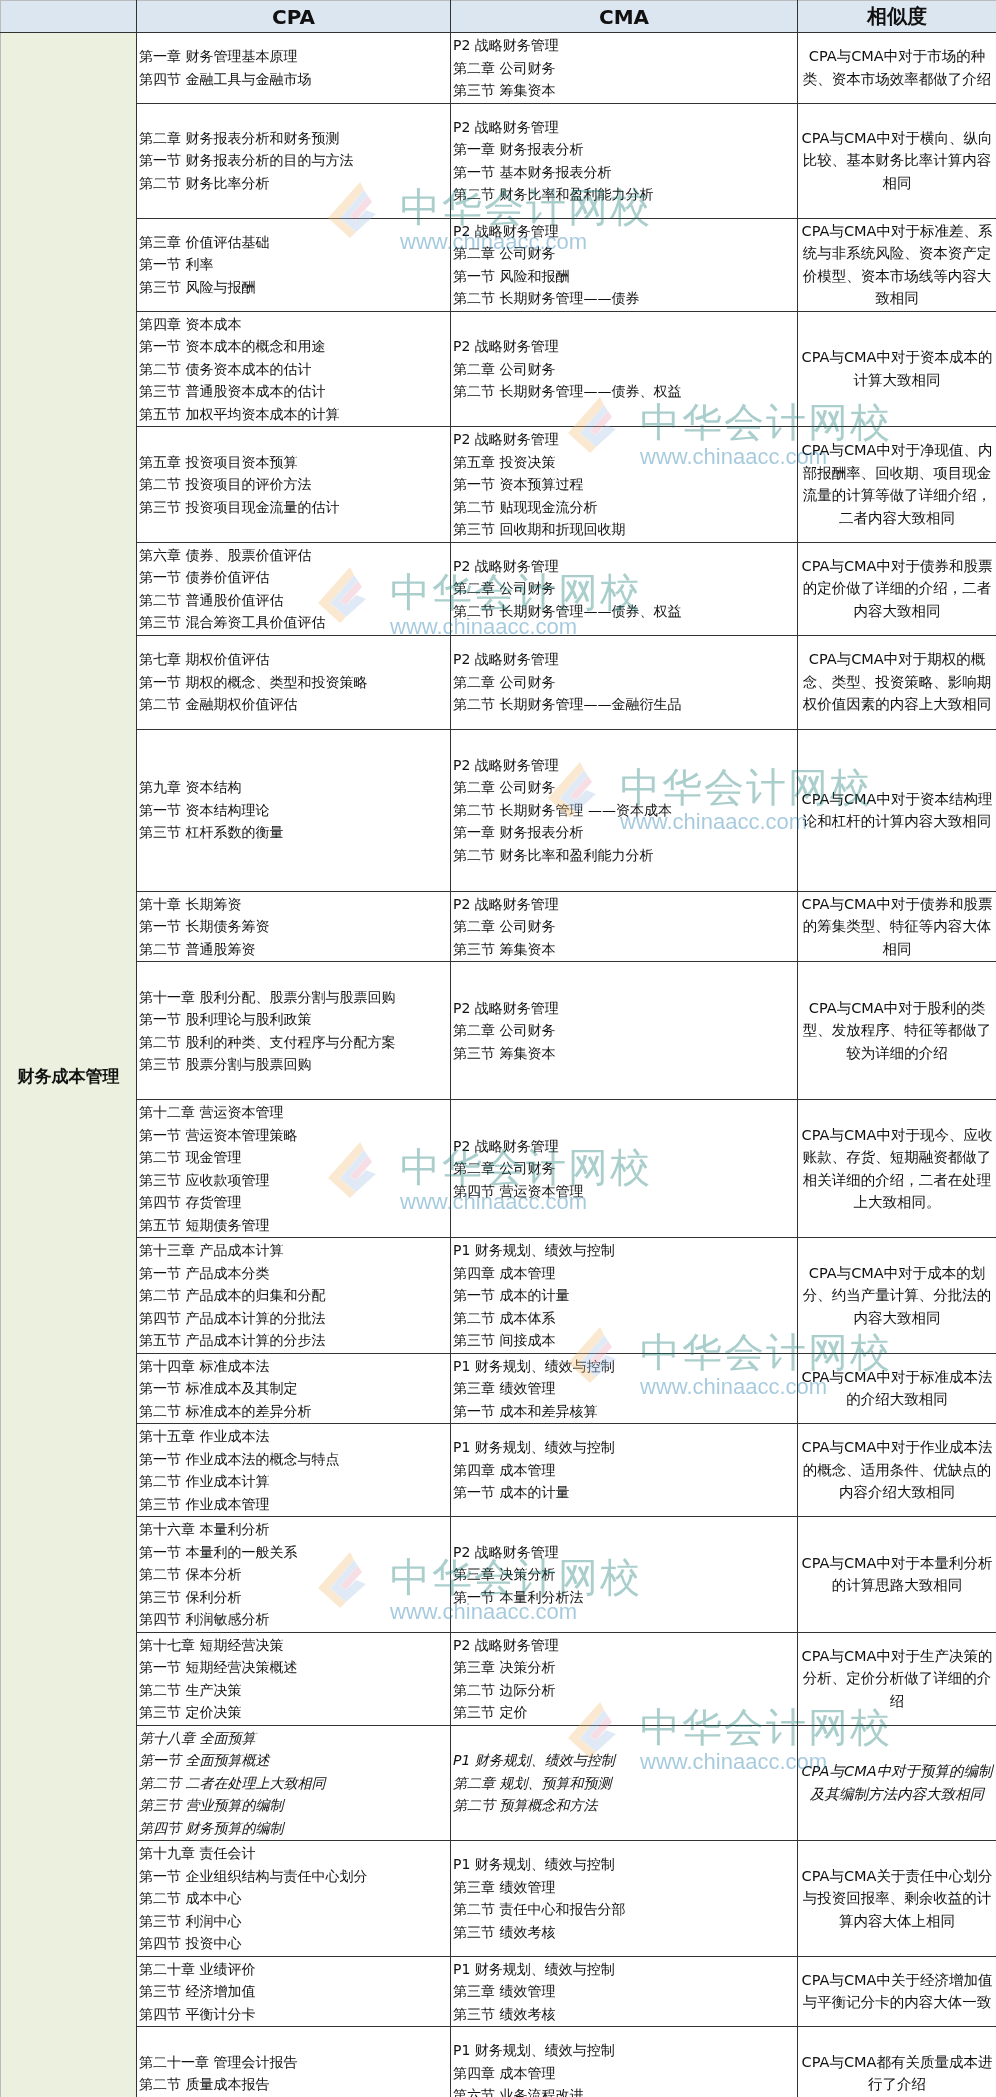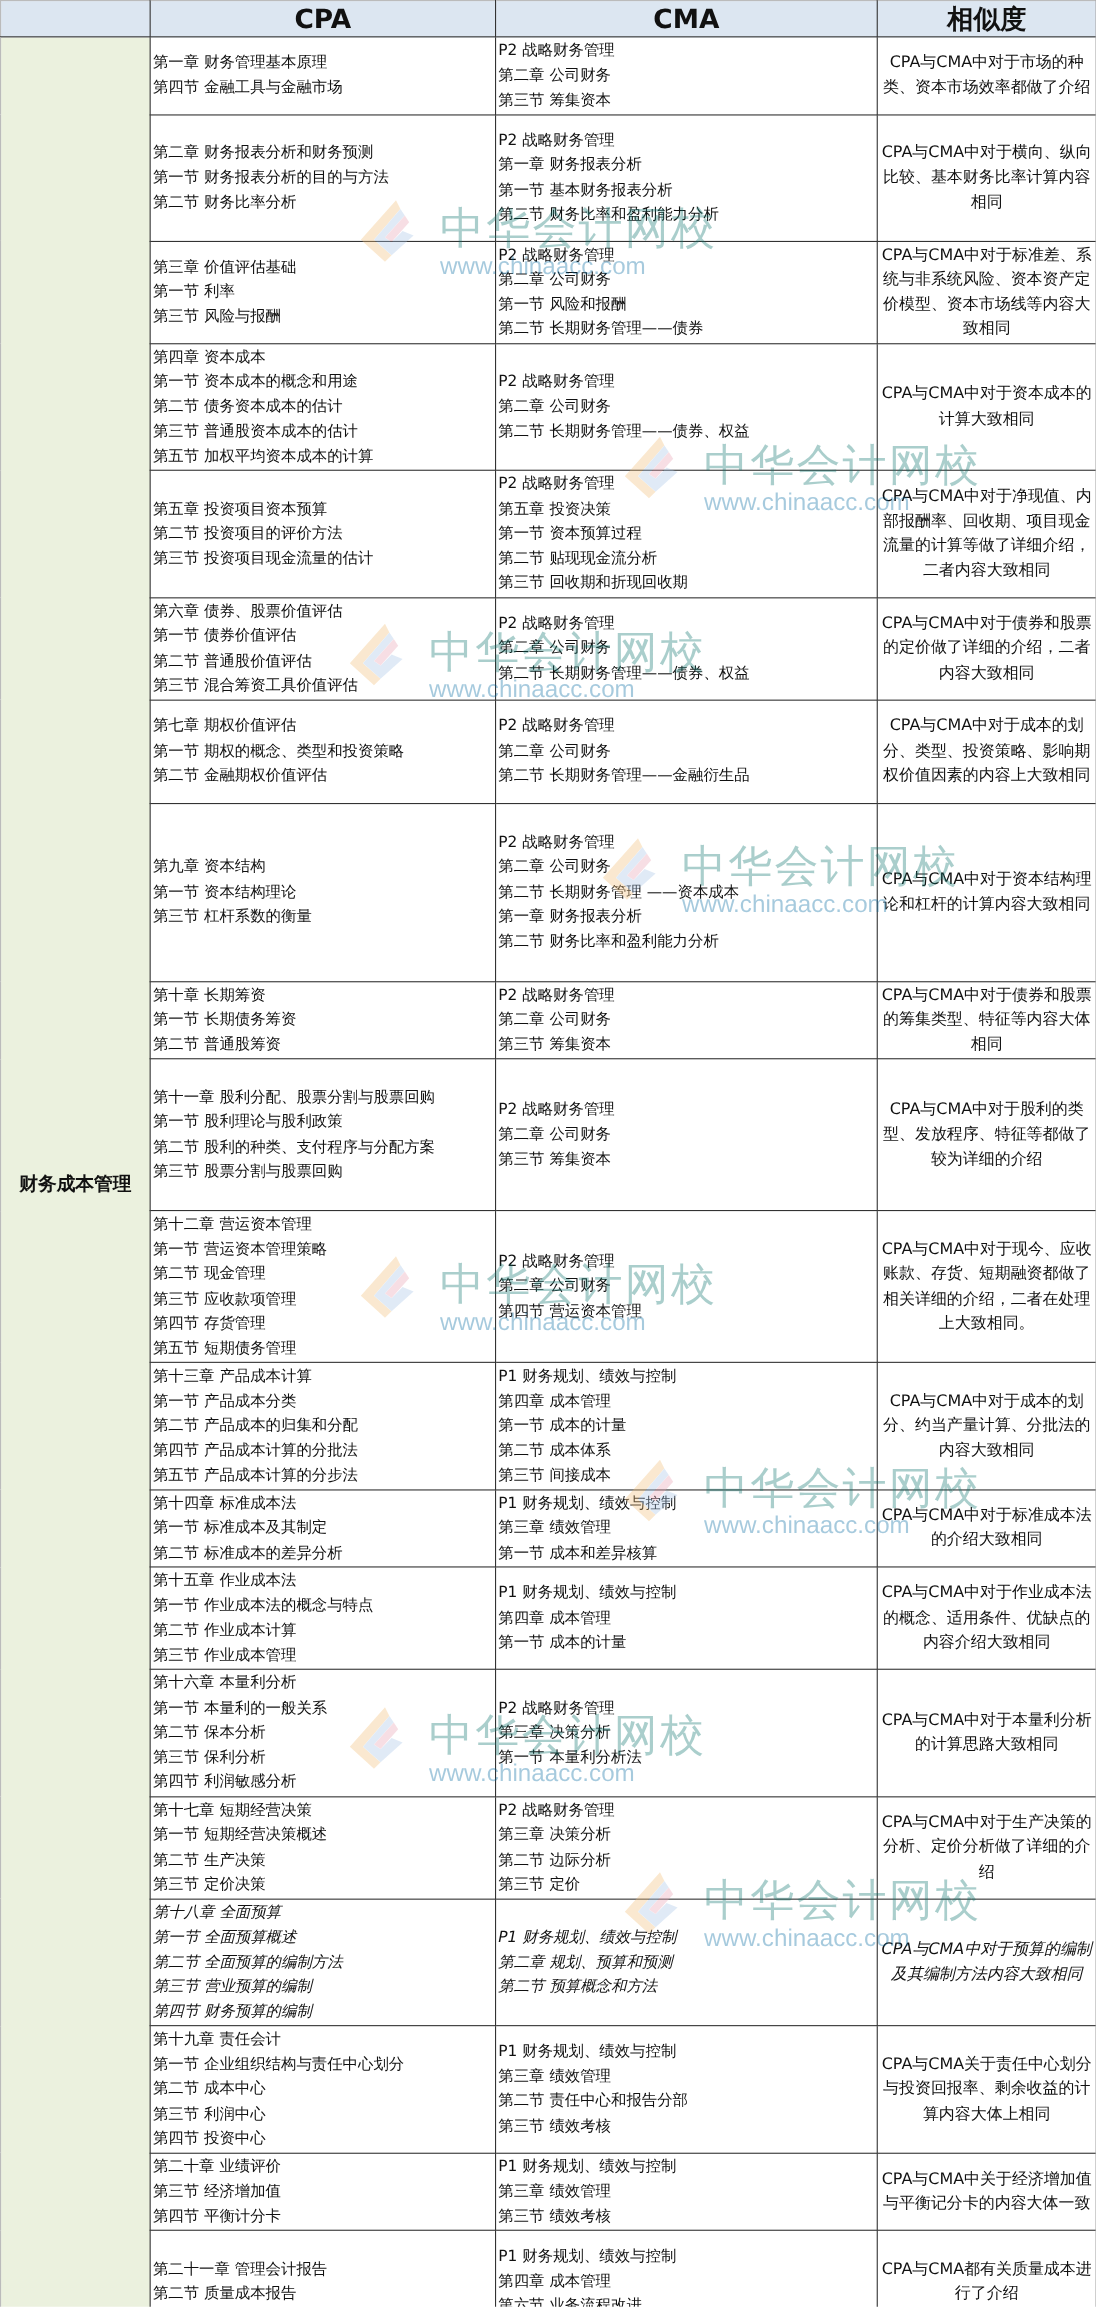--- a/index.html
+++ b/index.html
@@ -1,20 +1,20 @@
 <!DOCTYPE html>
 <html><head>
 <meta charset="utf-8">
 <style>
   html, body { margin: 0; padding: 0; background: #ffffff; }
   body { width: 996px; height: 2097px; position: relative; overflow: hidden;
          font-family: "DejaVu Sans", "Liberation Sans", sans-serif; color: #111; }
   table { border-collapse: collapse; table-layout: fixed; width: 996px; position: absolute; left: 0; top: 0; }
   col.c0 { width: 136px; } col.c1 { width: 314px; } col.c2 { width: 347px; } col.c3 { width: 199px; }
-  th { background: #dce6f1; height: 31px; font-size: 24px; font-weight: bold; text-align: center;
+  th { background: #dce6f1; height: 31px; font-size: 20px; font-weight: bold; text-align: center;
        border: 1px solid #333; border-top: 1px solid #bbb; padding: 0; }
   th.blank { border-left: 1px solid #bbb; }
   td { border: 1px solid #333; vertical-align: middle; padding: 1px 2px; font-size: 14px; line-height: 22.5px; overflow: hidden; }
   td.cat { background: #ebf1de; text-align: center; font-weight: bold; font-size: 17px; border-left: 1px solid #bbb; }
   td.sim { font-size: 14.5px; line-height: 22.5px; word-break: break-all; text-align: center; }
   .line { display: block; white-space: nowrap; }
   .wm { position: absolute; pointer-events: none; opacity: 0.35; }
   .wm-cn { font-size: 40px; color: #0f766e; letter-spacing: 2px; font-family: "DejaVu Sans", sans-serif; }
   .wm-url { font-size: 22px; color: #0369a1; font-family: "Liberation Sans", sans-serif; margin-top: -6px; }
   .wm-logo { position: absolute; left: -80px; top: 0; width: 70px; height: 60px; }
@@ -127,21 +127,21 @@
         <td>
           <span class="line">第七章 期权价值评估</span>
           <span class="line">第一节 期权的概念、类型和投资策略</span>
           <span class="line">第二节 金融期权价值评估</span>
         </td>
         <td>
           <span class="line">P2 战略财务管理</span>
           <span class="line">第二章 公司财务</span>
           <span class="line">第二节 长期财务管理——金融衍生品</span>
         </td>
-        <td class="sim">CPA与CMA中对于成本的划分、类型、投资策略、影响期权价值因素的内容上大致相同</td>
+        <td class="sim">CPA与CMA中对于期权的概念、类型、投资策略、影响期权价值因素的内容上大致相同</td>
       </tr>
       <tr style="height: 162px;">
         <td>
           <span class="line">第九章 资本结构</span>
           <span class="line">第一节 资本结构理论</span>
           <span class="line">第三节 杠杆系数的衡量</span>
         </td>
         <td>
           <span class="line">P2 战略财务管理</span>
           <span class="line">第二章 公司财务</span>
@@ -265,21 +265,21 @@
           <span class="line">第三章 决策分析</span>
           <span class="line">第二节 边际分析</span>
           <span class="line">第三节 定价</span>
         </td>
         <td class="sim">CPA与CMA中对于生产决策的分析、定价分析做了详细的介绍</td>
       </tr>
       <tr style="height: 115px; font-style: italic;">
         <td>
           <span class="line">第十八章 全面预算</span>
           <span class="line">第一节 全面预算概述</span>
-          <span class="line">第二节 全面预算的编制方法</span>
+          <span class="line">第二节 二者在处理上大致相同</span>
           <span class="line">第三节 营业预算的编制</span>
           <span class="line">第四节 财务预算的编制</span>
         </td>
         <td>
           <span class="line">P1 财务规划、绩效与控制</span>
           <span class="line">第二章 规划、预算和预测</span>
           <span class="line">第二节 预算概念和方法</span>
         </td>
         <td class="sim">CPA与CMA中对于预算的编制及其编制方法内容大致相同</td>
       </tr>

